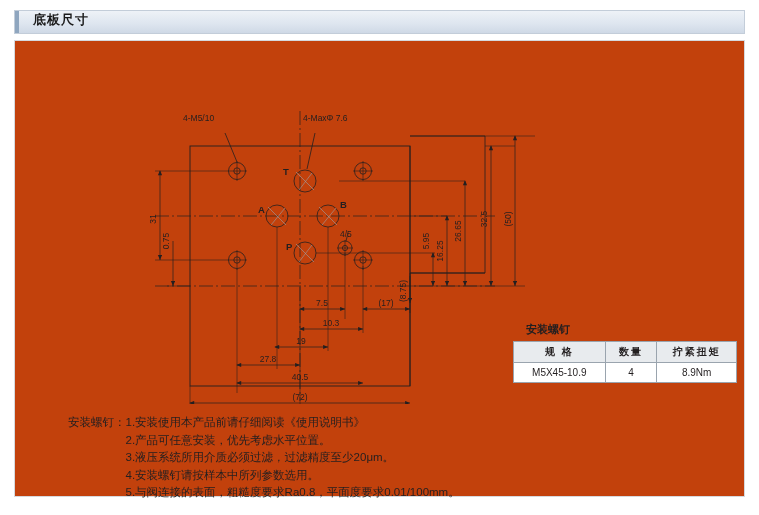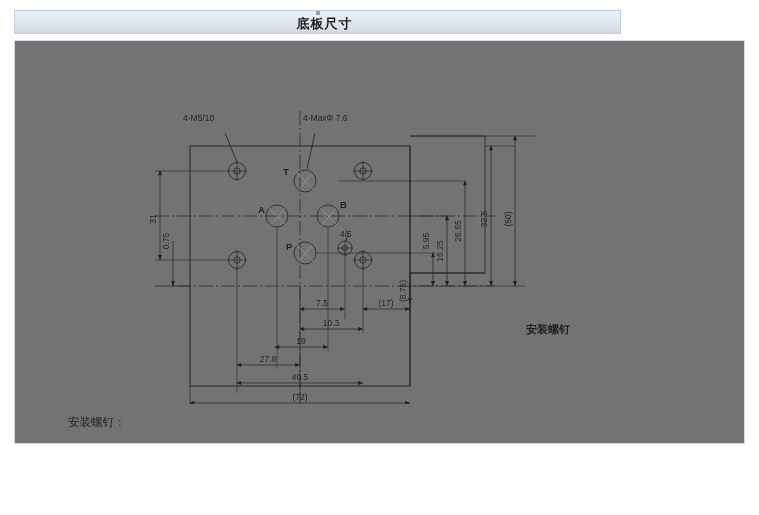--- a/index.html
+++ b/index.html
@@ -9,45 +9,44 @@
     background: #ffffff;
     font-family: "Liberation Sans", sans-serif;
     color: #231f20;
     position: relative;
     overflow: hidden;
   }
   
   .title-bar {
     position: absolute;
     left: 14px; top: 10px;
-    width: 607px; height: 24px;
+    width: 731px; height: 24px;
     background: linear-gradient(to bottom, #eef2f7 0%, #dde5ef 60%, #cfd9e6 100%);
     border: 1px solid #c3cdd9;
     display: flex;
-    align-items: center;
-    flex-direction: column;
+    align-items: flex-start;
   }
   .title-bar .accent {
     width: 4px; height: 100%;
     background: #8fa6bf;
   }
   .title-bar .t {
     font-size: 13px;
     font-weight: bold;
     color: #1b1b1b;
     padding-left: 14px;
     letter-spacing: 1px;
   }
   
   .panel {
     position: absolute;
     left: 14px; top: 40px;
-    width: 731px; height: 404px;
+    width: 731px; height: 457px;
     border: 1px solid #d5d9de;
-    background: #737373;
+    background: #c2410c;
   }
   
   .canvas { position:absolute; left:0; top:0; width:731px; height:363px; }
   svg { display:block; }
   
   .screw-block {
     position: absolute;
     left: 498px; top: 281px;
     width: 226px;
   }
@@ -264,21 +263,44 @@
       <text x="286" y="303" text-anchor="middle">19</text>
       <text x="253" y="321" text-anchor="middle">27.8</text>
       <text x="285" y="339" text-anchor="middle">40.5</text>
       <text x="285" y="359" text-anchor="middle">(72)</text>
     </g>
   </svg>
   </div>
 
   <div class="screw-block">
     <div class="screw-title">安装螺钉</div>
+    <table class="screw">
+      <thead>
+        <tr>
+          <th class="col1">规  格</th>
+          <th class="col2">数量</th>
+          <th class="col3">拧紧扭矩</th>
+        </tr>
+      </thead>
+      <tbody>
+        <tr>
+          <td>M5X45-10.9</td>
+          <td>4</td>
+          <td>8.9Nm</td>
+        </tr>
+      </tbody>
+    </table>
   </div>
 
 </div>
 
 <div class="notes">
   <div class="row">
     <div class="label">安装螺钉：</div>
+    <div class="list">
+      <div>1.安装使用本产品前请仔细阅读《使用说明书》</div>
+      <div>2.产品可任意安装，优先考虑水平位置。</div>
+      <div>3.液压系统所用介质必须过滤，过滤精度至少20μm。</div>
+      <div>4.安装螺钉请按样本中所列参数选用。</div>
+      <div>5.与阀连接的表面，粗糙度要求Ra0.8，平面度要求0.01/100mm。</div>
+    </div>
   </div>
 </div>
 
 </body></html>

